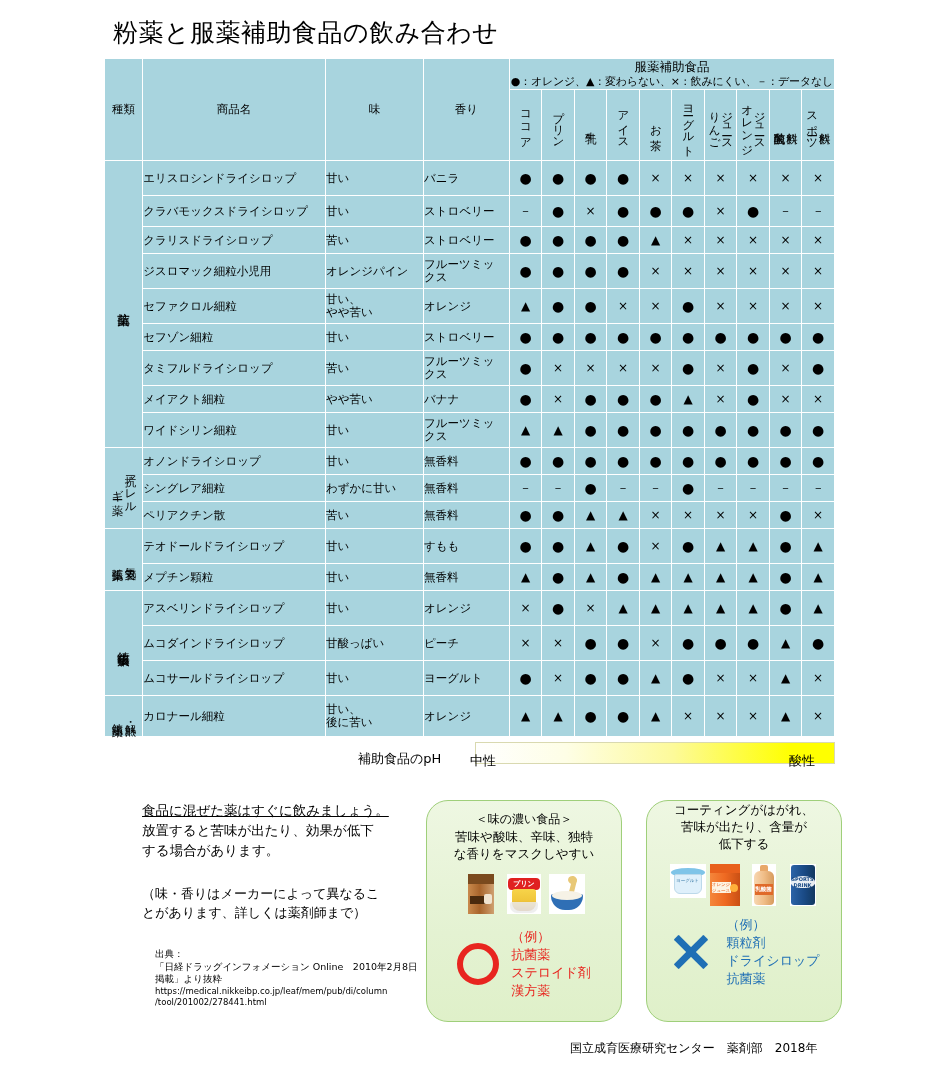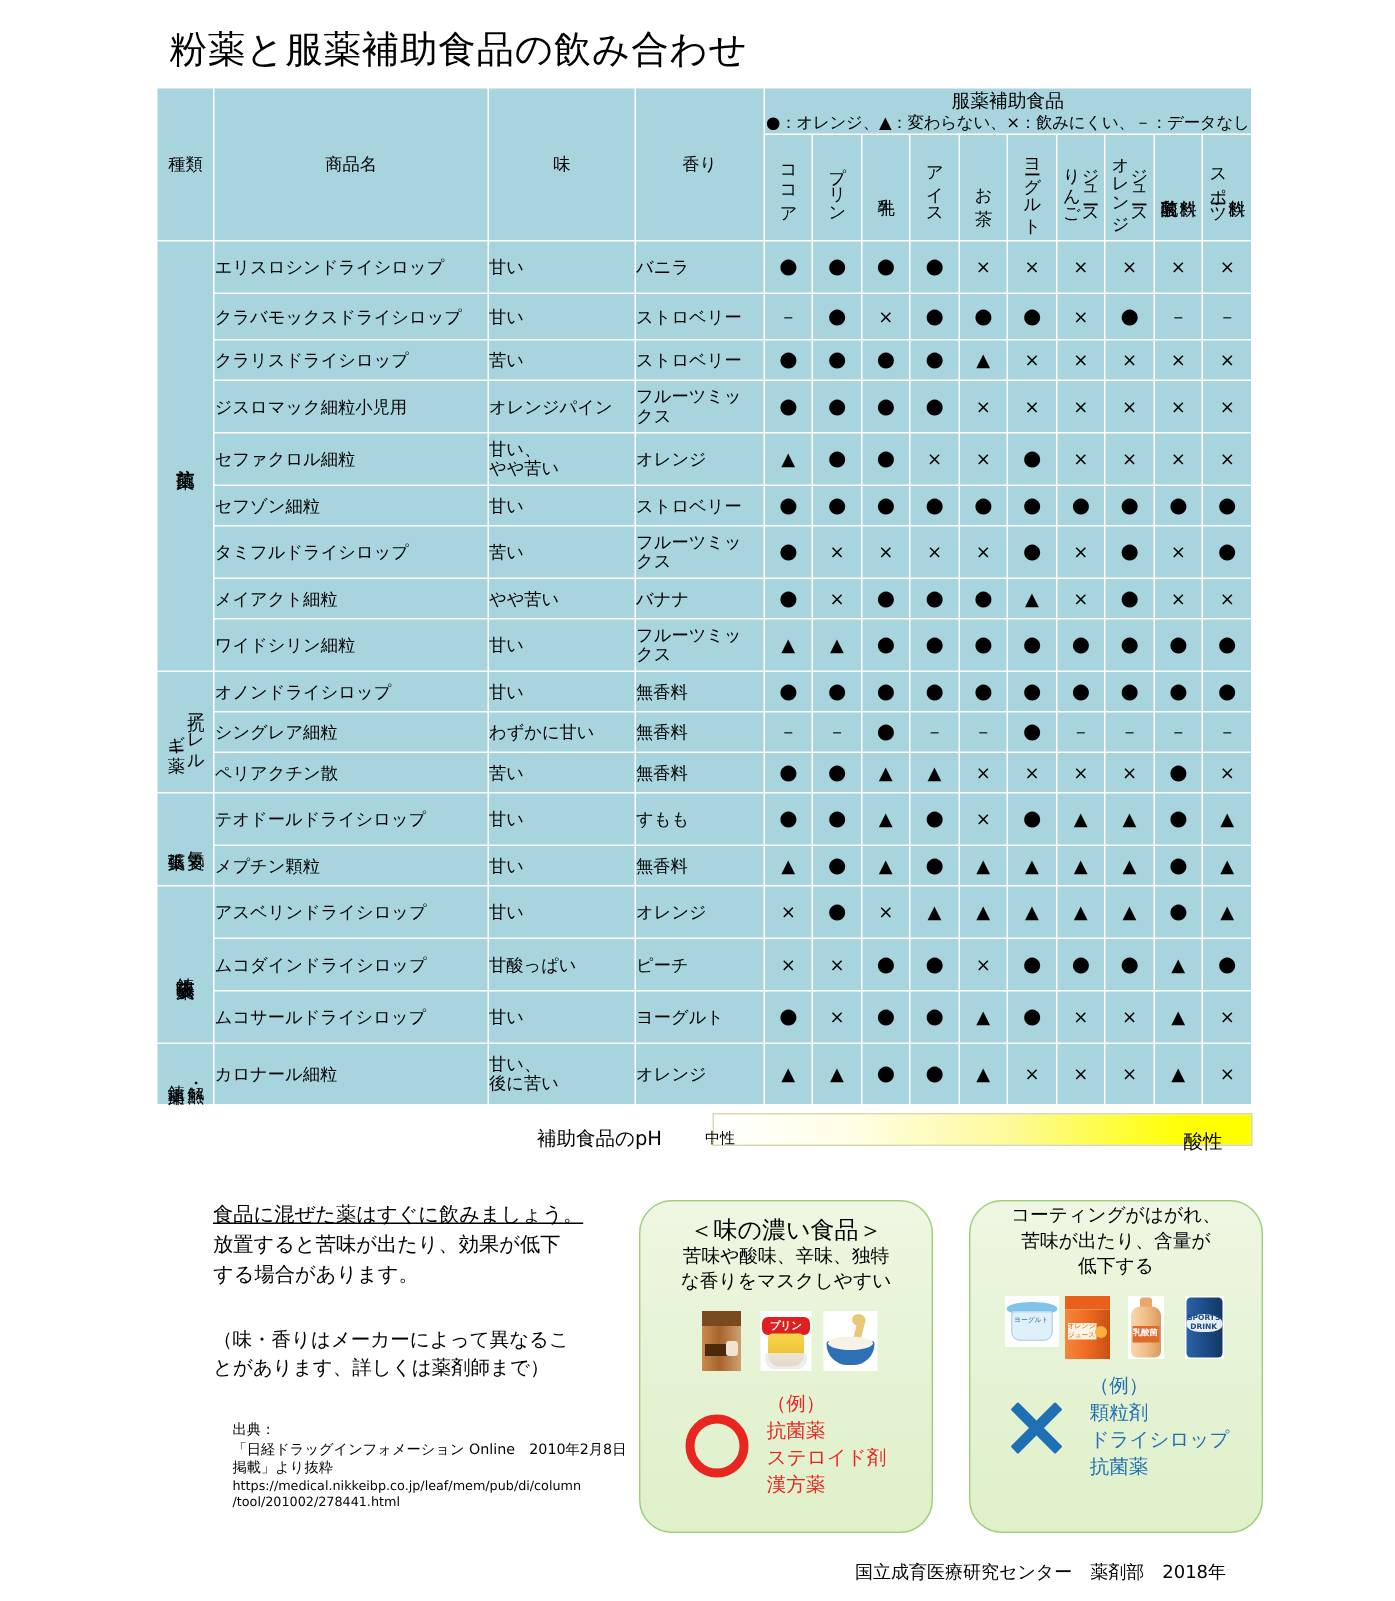--- a/index.html
+++ b/index.html
@@ -85,40 +85,40 @@
   td.sym .g.circle { font-size:14px; }
   td.sym .g.tri { font-size:12px; }
   td.sym .g.cross { font-size:12px; }
   td.sym .g.dash { font-size:12px; }
   .ph-label { position:absolute; left:358px; top:750px; font-size:13px; }
   .ph-bar {
     position:absolute; left:475px; top:742px; width:360px; height:22px;
     background:linear-gradient(to right, #ffffff 0%, #fefee6 25%, #fdfa9a 55%, #ffff00 88%, #ffff00 100%);
     border:1px solid #d9d9b0;
   }
-  .ph-neutral { position:absolute; left:470px; top:752px; font-size:10px; color:#000; }
+  .ph-neutral { position:absolute; left:470px; top:752px; font-size:13px; color:#000; }
   .ph-acid { position:absolute; left:789px; top:752px; font-size:13px; color:#000; }
 
   
   .note1 { position:absolute; left:142px; top:800px; width:290px; font-size:13.5px; line-height:20px; }
   .note1 .u { text-decoration:underline; }
   .note2 { position:absolute; left:142px; top:884px; width:290px; font-size:13px; line-height:19px; }
   .source { position:absolute; left:155px; top:948px; width:275px; font-size:8.5px; line-height:11.5px; color:#000; }
   .source .big { font-size:9.5px; }
 
   
   .infobox {
     position:absolute;
     border:1.6px solid #9fcf7a;
     border-radius:22px;
     background:linear-gradient(to bottom, #eef7e2 0%, #e4f2d2 60%, #dff0c9 100%);
   }
   .box-left { left:426px; top:800px; width:196px; height:222px; }
   .box-right { left:646px; top:800px; width:196px; height:222px; }
-  .box-title { text-align:center; font-size:16px; line-height:17px; padding-top:10px; color:#000; }
+  .box-title { text-align:center; font-size:12px; line-height:17px; padding-top:10px; color:#000; }
   .box-body { text-align:center; font-size:12.5px; line-height:17px; color:#000; padding:0 8px; }
 
   .icons { display:flex; justify-content:center; align-items:flex-end; gap:7px; margin-top:12px; }
   .icon-box { width:36px; height:44px; position:relative; }
   .icon-box.sm { width:32px; height:42px; }
 
   
   .ic-cocoa { width:26px; height:40px; margin:0 auto; position:relative; background:#ffffff; }
   .ic-cocoa .top { position:absolute; left:0; top:0; width:26px; height:10px; background:#7a4a1e; }
   .ic-cocoa .body { position:absolute; left:0; top:10px; width:26px; height:30px; background:linear-gradient(to right,#c98a4d 0%, #a8642b 45%, #cfa070 100%); }

